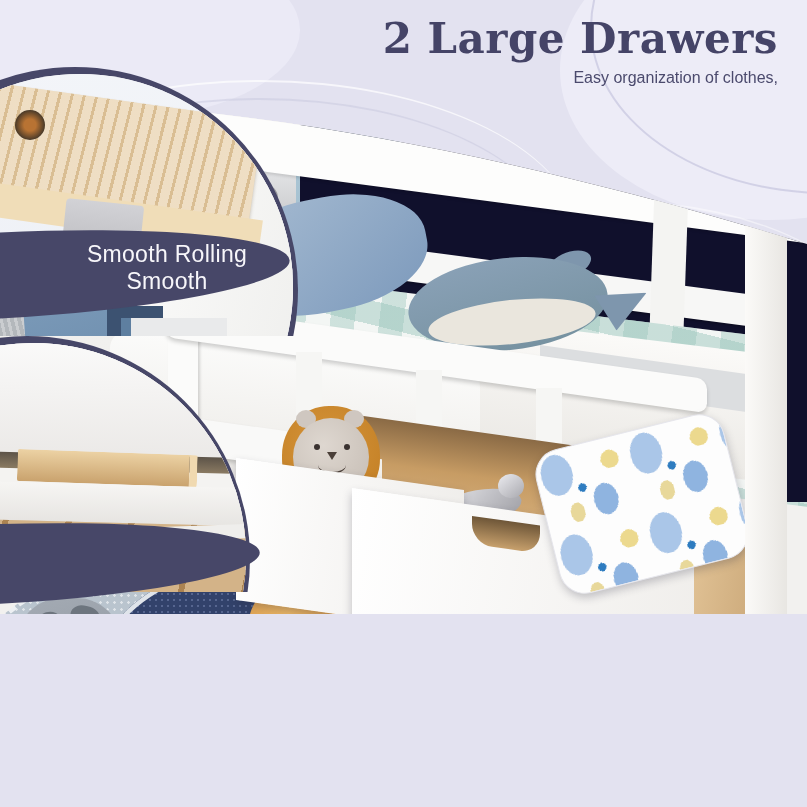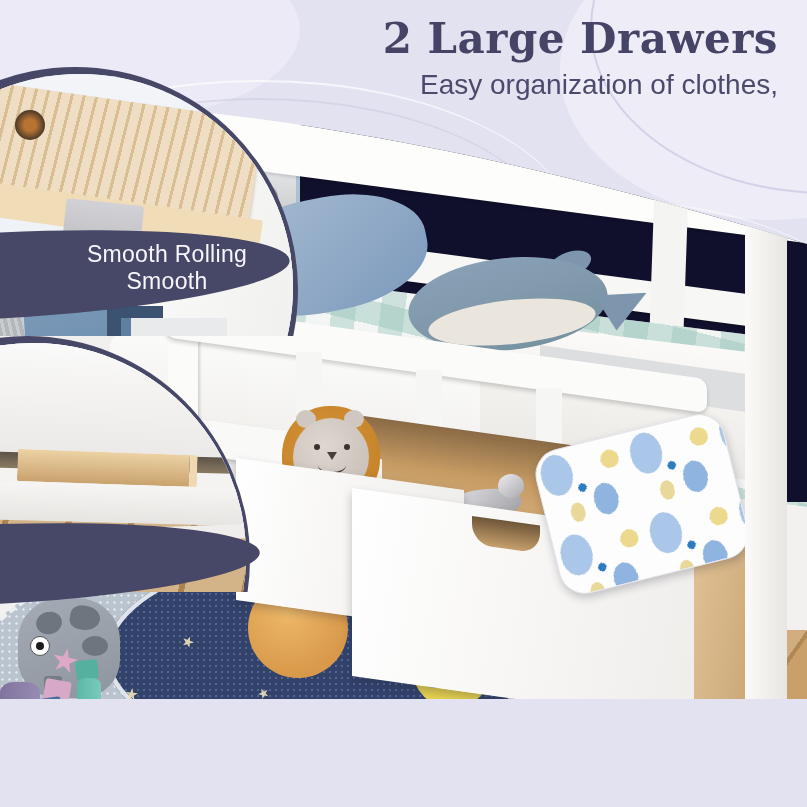--- a/index.html
+++ b/index.html
@@ -1,29 +1,29 @@
 <!DOCTYPE html>
 <html><head>
 <meta charset="utf-8">
 <style>
   html,body{margin:0;padding:0;}
   body{width:807px;height:807px;overflow:hidden;background:#e3e2f0;font-family:"Liberation Sans",sans-serif;}
-  .canvas{position:relative;width:807px;height:699px;overflow:hidden;}
+  .canvas{position:relative;width:807px;height:614px;overflow:hidden;}
   .a{position:absolute;}
   
   .deco-blob1{left:560px;top:-80px;width:420px;height:300px;border-radius:50%;background:#edecf7;}
   .deco-blob2{left:-80px;top:-60px;width:380px;height:180px;border-radius:50%;background:#ebeaf6;}
   .deco-arc1{left:590px;top:-140px;width:470px;height:330px;border-radius:50%;border:2px solid rgba(140,140,185,.28);}
   .deco-line1{left:-60px;top:80px;width:640px;height:320px;border-radius:50%;border-top:2px solid rgba(255,255,255,.7);}
   .deco-line2{left:-40px;top:98px;width:600px;height:300px;border-radius:50%;border-top:2px solid rgba(200,200,222,.5);}
   .deco-line3{left:330px;top:200px;width:560px;height:300px;border-radius:50%;border-top:2px solid rgba(255,255,255,.45);}
   
   .headline{right:29px;top:16px;text-align:right;z-index:4;}
   .headline h1{margin:0;font-family:"DejaVu Serif",serif;font-weight:800;font-size:42px;line-height:1.1;color:#454467;letter-spacing:.5px;}
-  .headline p{margin:7px 0 0;font-size:28px;line-height:1.14;color:#4b4a6d;font-weight:500;}
+  .headline p{margin:7px 0 0;font-size:16px;line-height:1.14;color:#4b4a6d;font-weight:500;}
   
   .photo{left:0;top:0;width:807px;height:807px;z-index:1;overflow:hidden;
          clip-path:path("M0,96 C260,108 500,150 807,244 L807,807 L0,807 Z");background:#f2f1ef;}
   
   .inset-wrap{overflow:hidden;z-index:6;}
   .circle-navy{border-radius:50%;background:#474768;}
   .circle-photo{border-radius:50%;overflow:hidden;background:#f6f5f3;}
   .band{border-radius:50%;background:#474768;z-index:7;}
   .band-label{z-index:8;text-align:center;color:#f7f6fa;font-size:23px;line-height:1.18;letter-spacing:.3px;}
   .star{background:#eee3b8;clip-path:polygon(50% 0%,61% 35%,98% 35%,68% 57%,79% 91%,50% 70%,21% 91%,32% 57%,2% 35%,39% 35%);}

